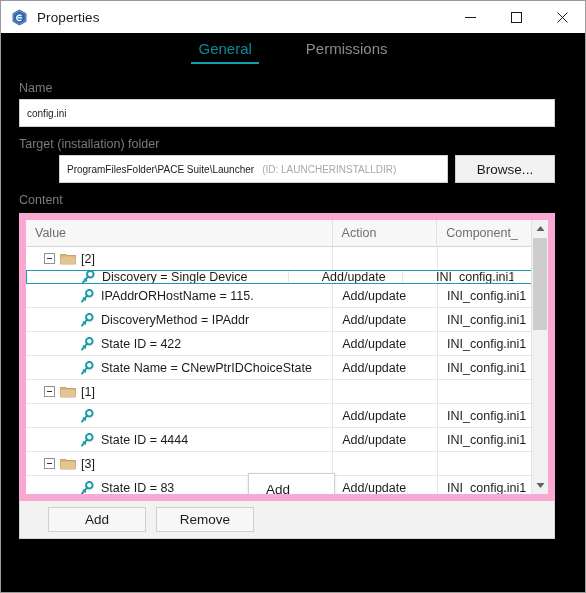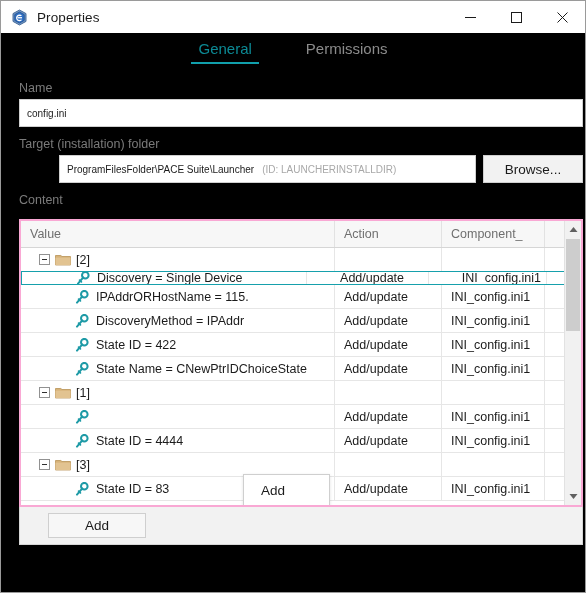--- a/index.html
+++ b/index.html
@@ -65,21 +65,21 @@
   .tab.active { color: #0c8a95; }
   .tab.active::after {
     content: "";
     position: absolute;
     left: 0; right: 0; bottom: 0;
     height: 2px;
     background: #11a0ac;
   }
 
   
-  .body { padding: 12px 2px 0 18px; }
+  .body { padding: 12px 30px 0 18px; }
 
   .field-label {
     font-size: 12.5px;
     color: #7b7b7b;
     margin-bottom: 4px;
     margin-top: 10px;
   }
   .field-label.first { margin-top: 0; }
 
   .textbox {
@@ -106,22 +106,22 @@
     color: #1b1b1b;
     display: flex; align-items: center; justify-content: center;
     cursor: default;
     font-family: "Liberation Sans", sans-serif;
   }
   .btn-browse { width: 100px; height: 28px; }
 
   
   .grid-wrap {
     position: relative;
-    margin-top: 12px;
-    border: 2px solid #f9a8d4;
+    margin-top: 6px;
+    border: 7px solid #f9a8d4;
     background: #ffffff;
     height: 288px;
     overflow: hidden;
   }
   .grid-head {
     display: flex;
     height: 27px;
     background: #f7f7f7;
     border-bottom: 1px solid #d6d6d6;
   }
@@ -503,17 +503,18 @@
       </div>
 
       <div class="ctxmenu" id="ctxmenu">
           <div class="ctxitem">Add</div>
           <div class="ctxitem">Edit</div>
         </div>
     </div>
 
     <div class="strip">
       <div class="btn btn-strip">Add</div>
+      <div class="btn btn-strip">Remove</div>
     </div>
 
 
   </div>
 </div>
 
 </body></html>

